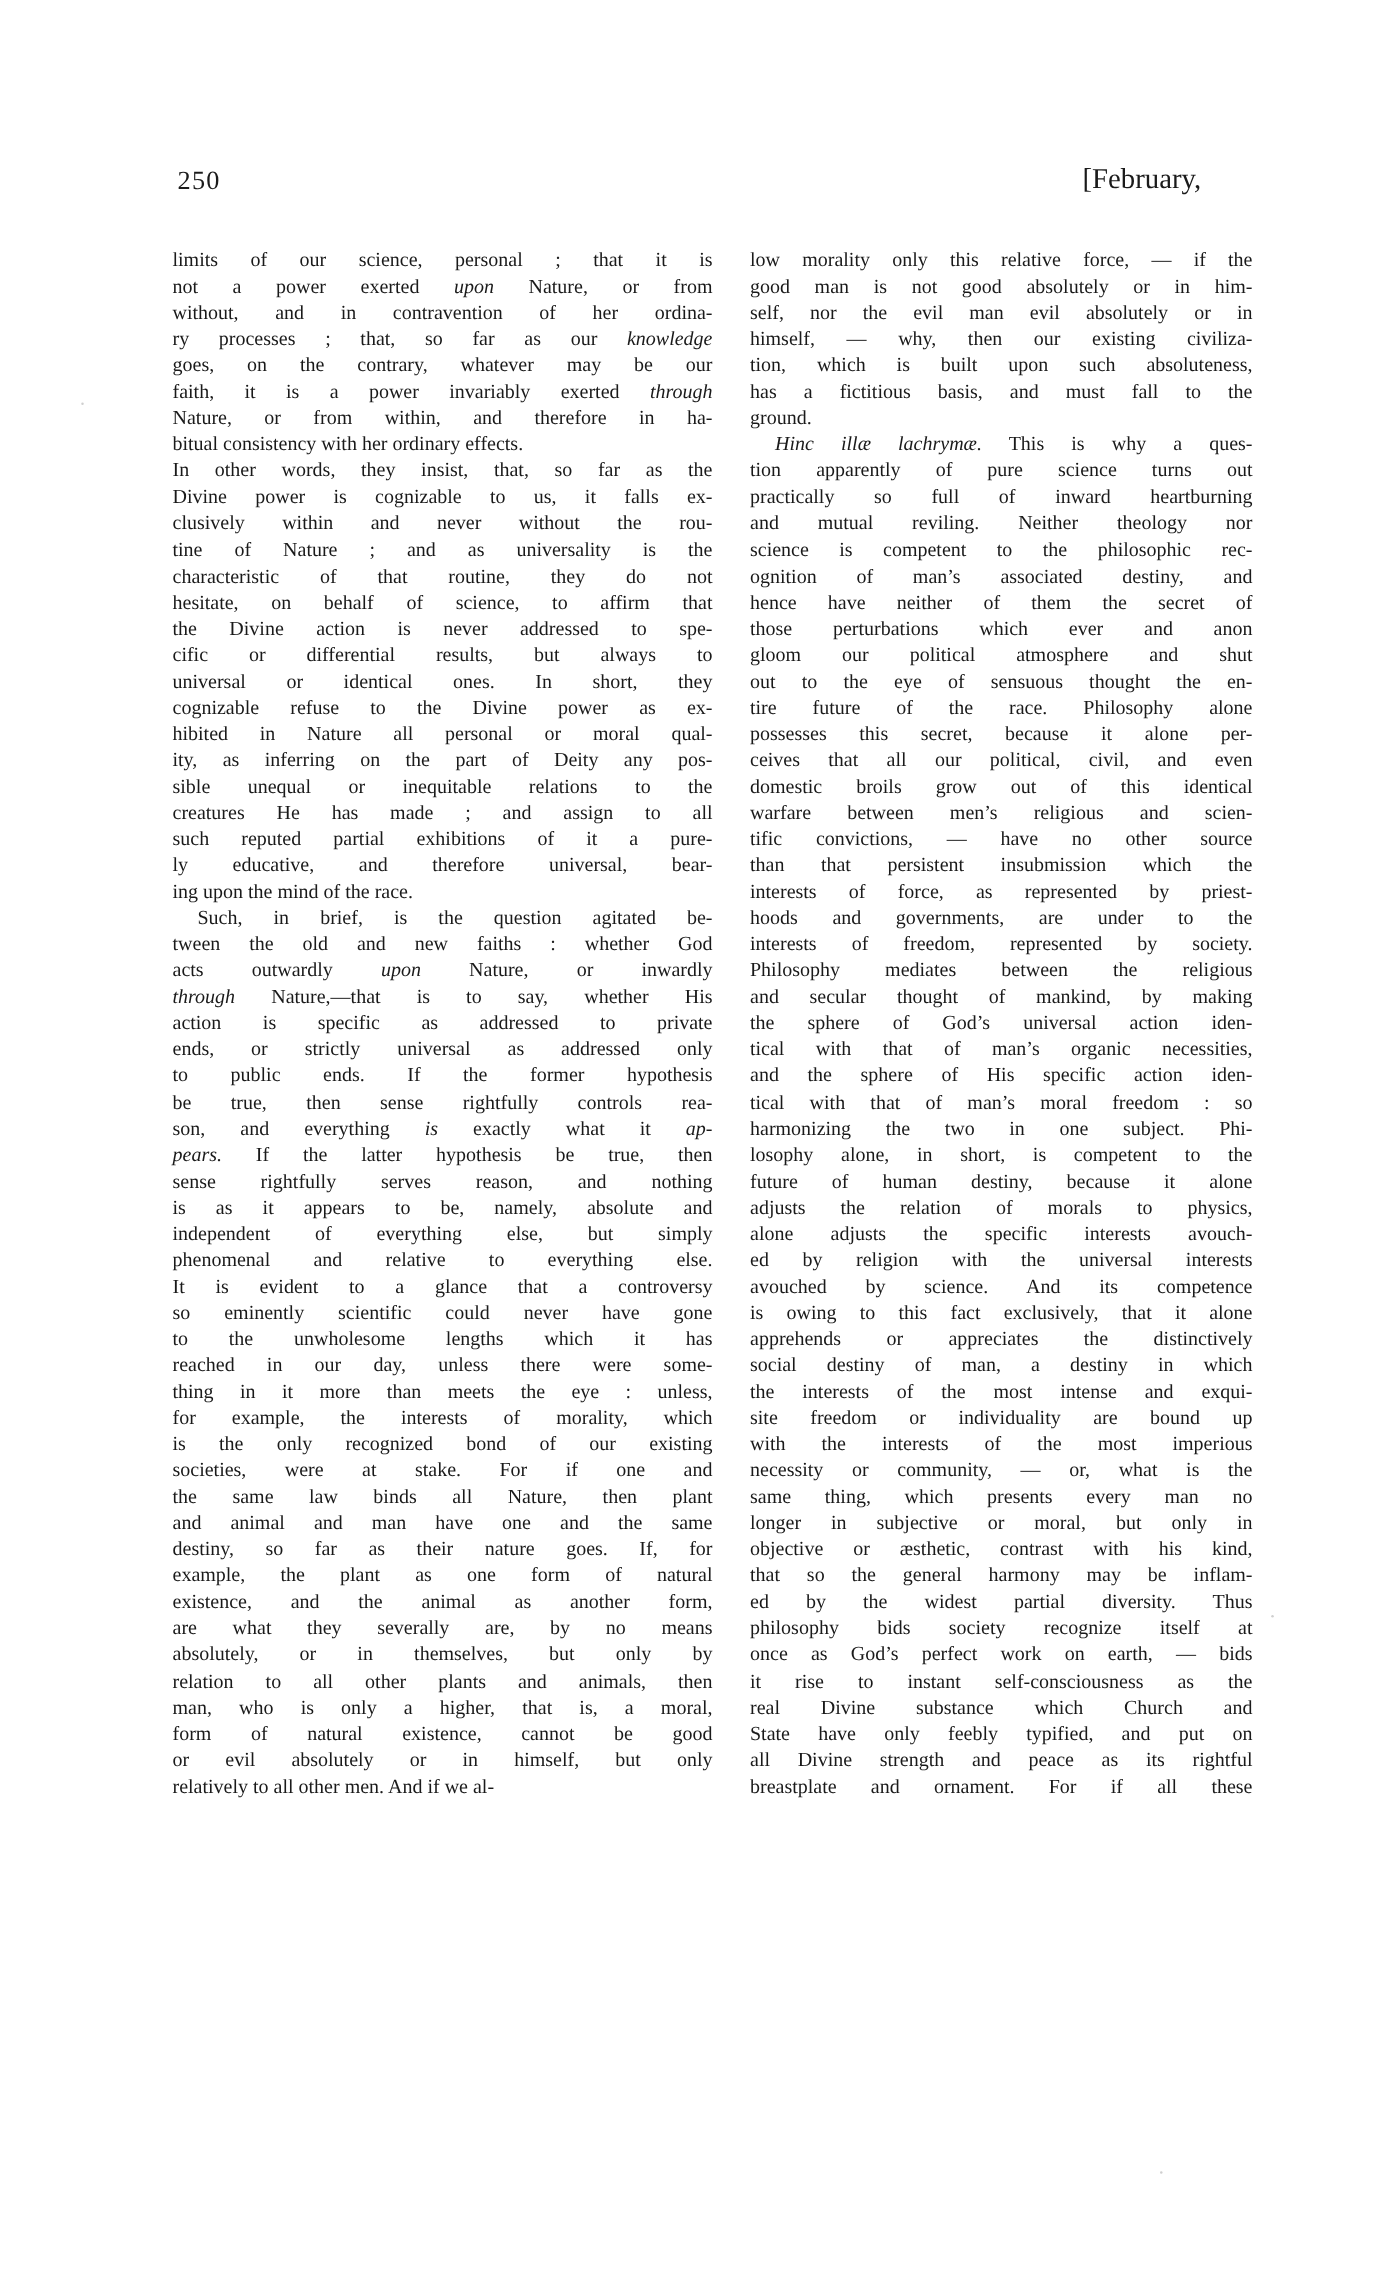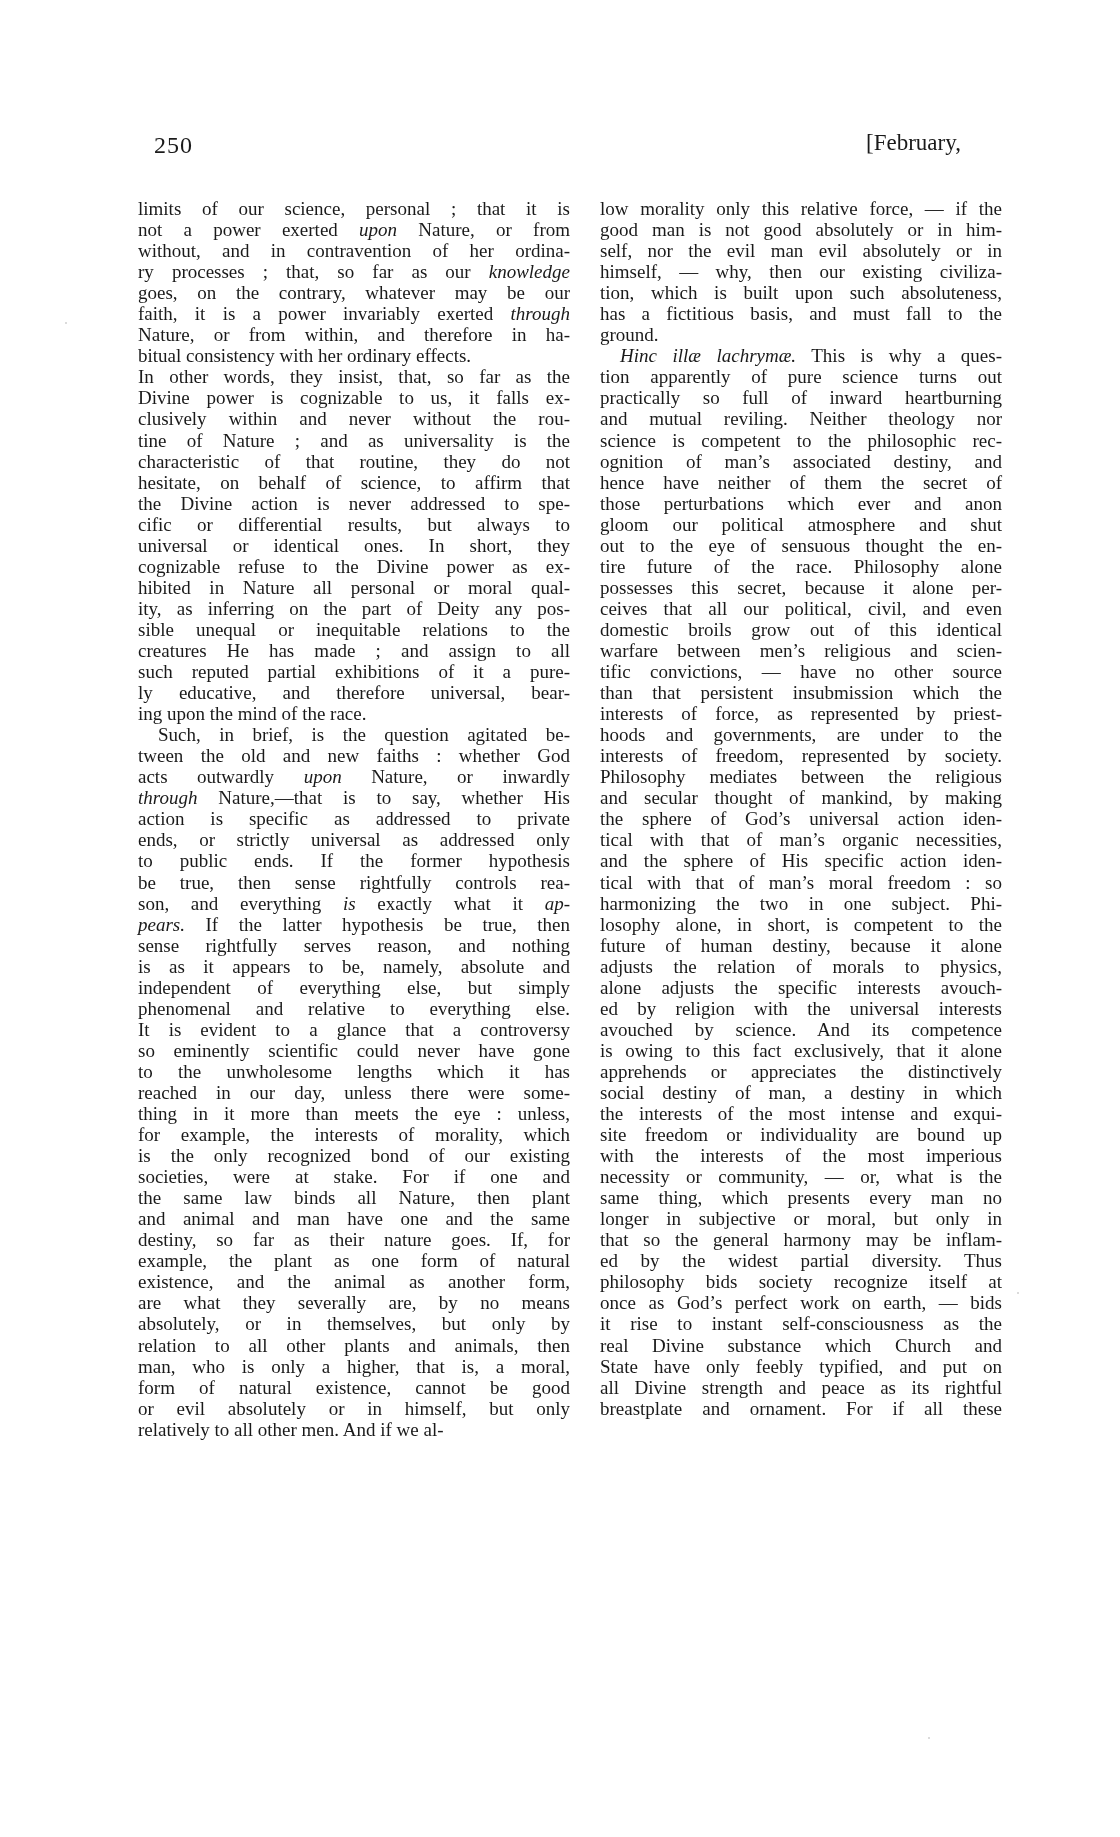--- a/index.html
+++ b/index.html
@@ -1,22 +1,22 @@
 <!DOCTYPE html>
 <html><head>
 <meta charset="utf-8">
 <style>
   html, body { margin: 0; padding: 0; background: #ffffff; }
   body { width: 1120px; height: 1837px; position: relative; overflow: hidden;
          font-family: "Liberation Serif", "DejaVu Serif", serif; color: #1a1a1a; }
   .header { position: absolute; top: 128px; left: 0; width: 1120px; height: 40px; }
-  .page-num { position: absolute; left: 154px; top: 4px; font-size: 24px; letter-spacing: 1px; }
+  .page-num { position: absolute; left: 142px; top: 4px; font-size: 21px; letter-spacing: 1px; }
   .running-title { position: absolute; left: 378px; top: 2px; font-size: 27px; font-style: italic; }
   .running-date { position: absolute; left: 866px; top: 2px; font-size: 23px; }
-  .column { position: absolute; top: 198px; font-size: 19px; line-height: 21.05px; }
+  .column { position: absolute; top: 198px; font-size: 16px; line-height: 21.05px; }
   .col-left { left: 138px; width: 432px; }
   .col-right { left: 600px; width: 402px; }
   .line { display: block; white-space: nowrap; text-align: justify; text-align-last: justify; height: 21.05px; }
   .line.last { text-align-last: left; }
   .line.indent { padding-left: 20px; }
   .line i { font-style: italic; }
   .speck { position: absolute; width: 2px; height: 2px; background: #cfcfcf; border-radius: 1px; }
 </style>
 </head>
 <body>
@@ -130,20 +130,21 @@
     <span class="line"><span>avouched by science.  And its competence</span></span>
     <span class="line"><span>is owing to this fact exclusively, that it alone</span></span>
     <span class="line"><span>apprehends or appreciates the distinctively</span></span>
     <span class="line"><span>social destiny of man, a destiny in which</span></span>
     <span class="line"><span>the interests of the most intense and exqui-</span></span>
     <span class="line"><span>site freedom or individuality are bound up</span></span>
     <span class="line"><span>with the interests of the most imperious</span></span>
     <span class="line"><span>necessity or community, — or, what is the</span></span>
     <span class="line"><span>same thing, which presents every man no</span></span>
     <span class="line"><span>longer in subjective or moral, but only in</span></span>
+    <span class="line"><span>objective or æsthetic, contrast with his kind,</span></span>
     <span class="line"><span>that so the general harmony may be inflam-</span></span>
     <span class="line"><span>ed by the widest partial diversity.  Thus</span></span>
     <span class="line"><span>philosophy bids society recognize itself at</span></span>
     <span class="line"><span>once as God’s perfect work on earth, — bids</span></span>
     <span class="line"><span>it rise to instant self-consciousness as the</span></span>
     <span class="line"><span>real Divine substance which Church and</span></span>
     <span class="line"><span>State have only feebly typified, and put on</span></span>
     <span class="line"><span>all Divine strength and peace as its rightful</span></span>
     <span class="line"><span>breastplate and ornament.  For if all these</span></span>
   </div>

